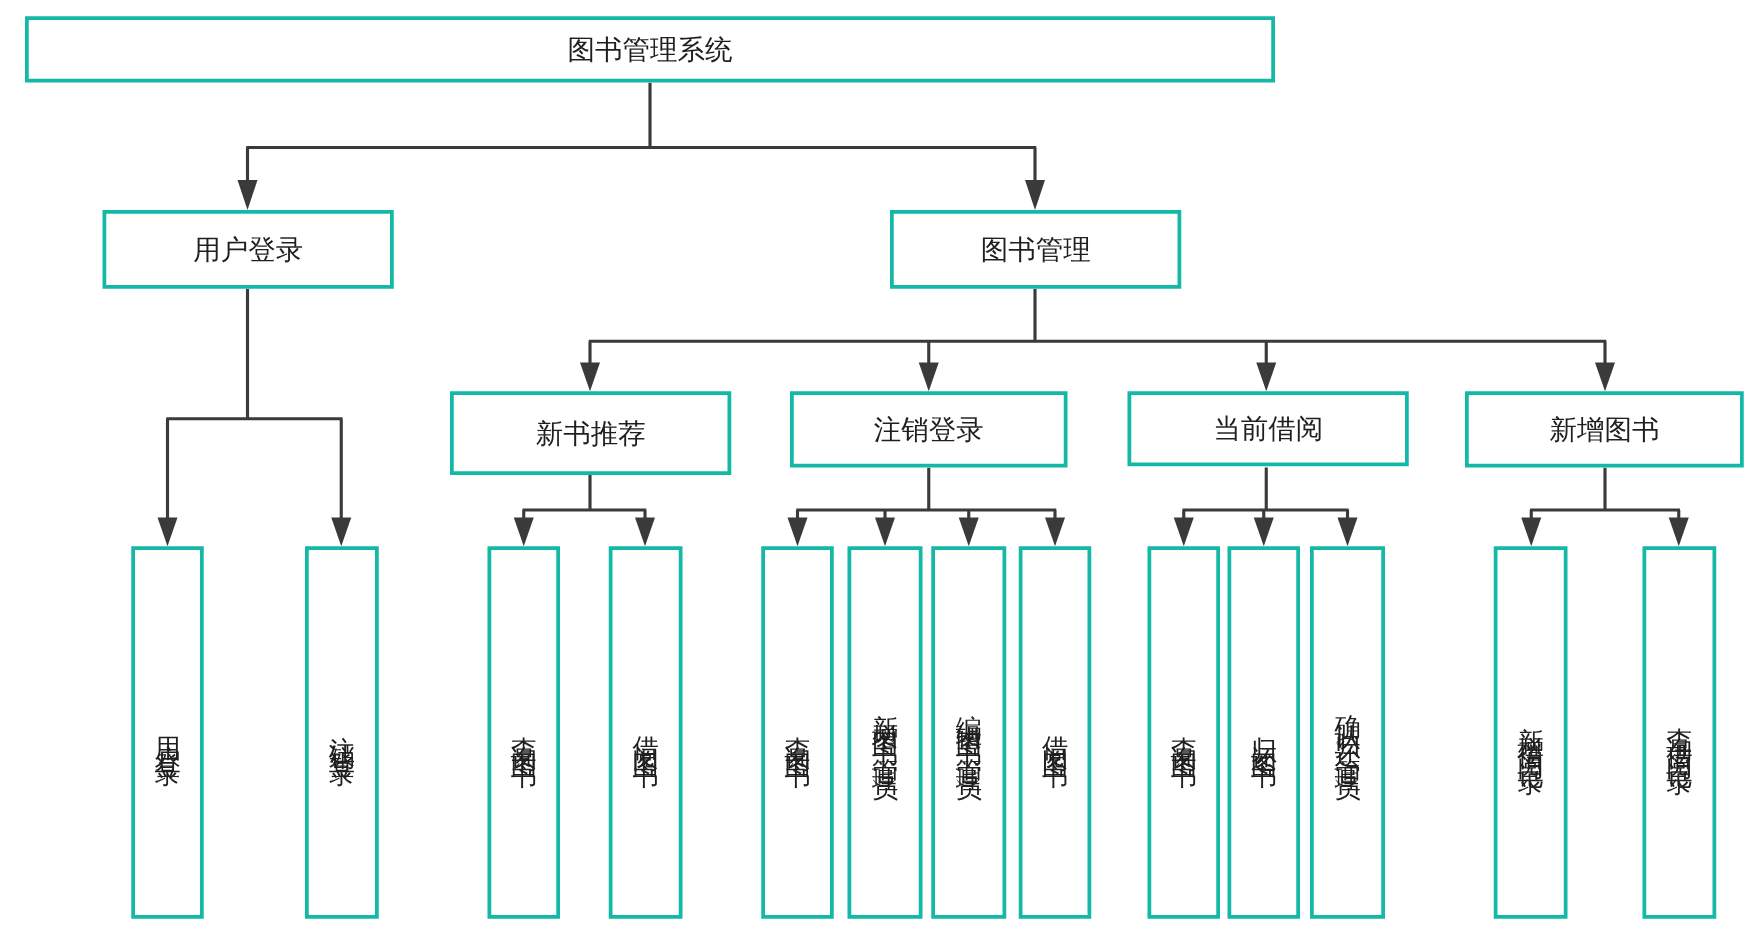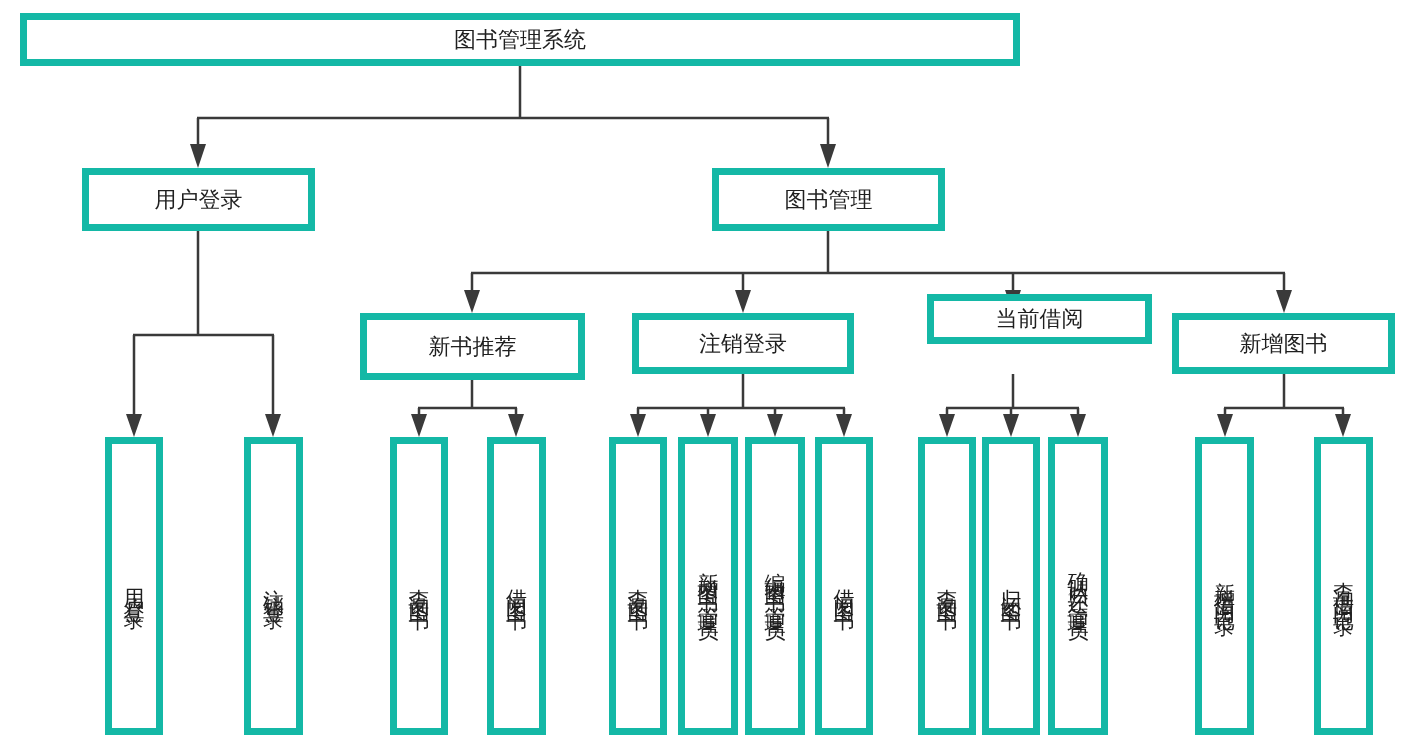--- a/index.html
+++ b/index.html
@@ -19,21 +19,21 @@
     position: absolute;
     left: 0;
     top: 0;
     width: 1405px;
     height: 747px;
     pointer-events: none;
   }
   .node {
     position: absolute;
     background: #ffffff;
-    border: 7px solid #14b8a6;
+    border: 3px solid #14b8a6;
     box-sizing: border-box;
     display: flex;
     align-items: center;
     justify-content: center;
     color: #1f1f1f;
     font-size: 22px;
     text-align: center;
     white-space: nowrap;
     font-family: Liberation Serif, serif;
   }
@@ -105,21 +105,21 @@
     </g>
   </svg>
 
   <div class="node" style="left:20px; top:13px; width:1000px; height:53px;">图书管理系统</div>
 
   <div class="node" style="left:82px; top:168px; width:233px; height:63px;">用户登录</div>
   <div class="node" style="left:712px; top:168px; width:233px; height:63px;">图书管理</div>
 
   <div class="node" style="left:360px; top:313px; width:225px; height:67px;">新书推荐</div>
   <div class="node" style="left:632px; top:313px; width:222px; height:61px;">注销登录</div>
-  <div class="node" style="left:902px; top:294px; width:225px; height:50px;margin-left:25px;">当前借阅</div>
+  <div class="node" style="left:902px; top:313px; width:225px; height:60px;">当前借阅</div>
   <div class="node" style="left:1172px; top:313px; width:223px; height:61px;">新增图书</div>
 
   <div class="node v" style="left:105px; top:437px; width:58px; height:298px;">用户登录</div>
   <div class="node v" style="left:244px; top:437px; width:59px; height:298px;">注销登录</div>
 
   <div class="node v" style="left:390px; top:437px; width:58px; height:298px;">查询图书</div>
   <div class="node v" style="left:487px; top:437px; width:59px; height:298px;">借阅图书</div>
 
   <div class="node v" style="left:609px; top:437px; width:58px; height:298px;">查询图书</div>
   <div class="node v" style="left:678px; top:437px; width:60px; height:298px;">新增图书（管理员）</div>

